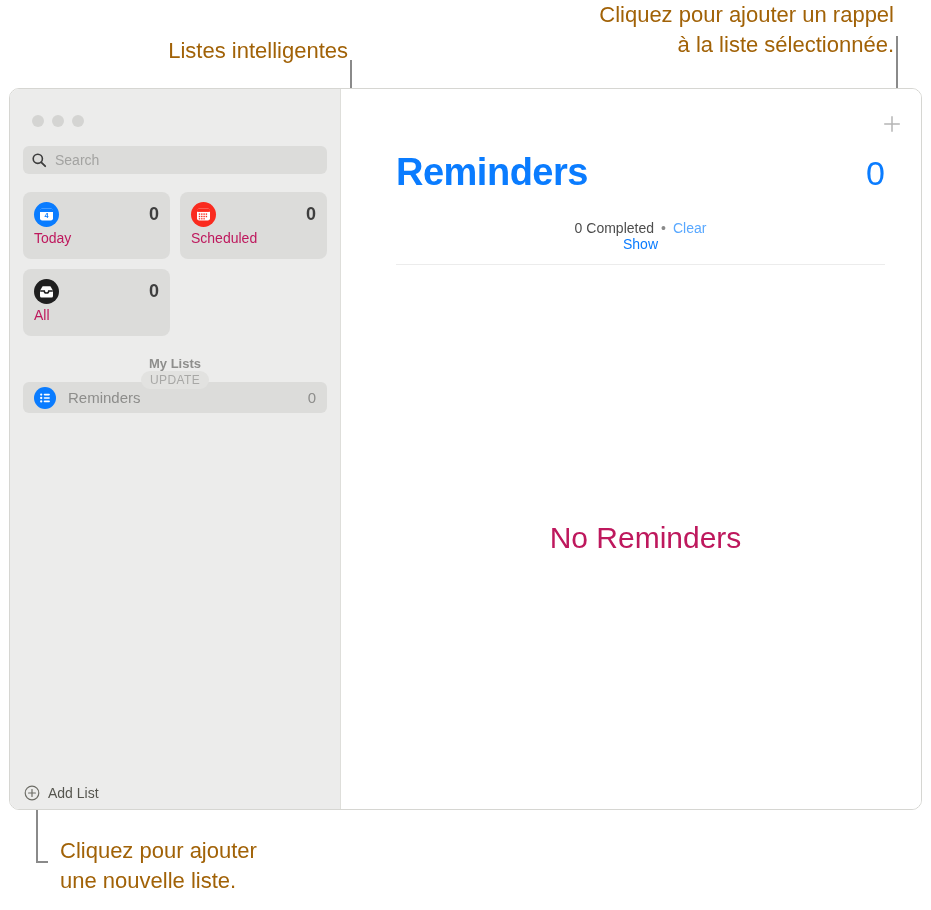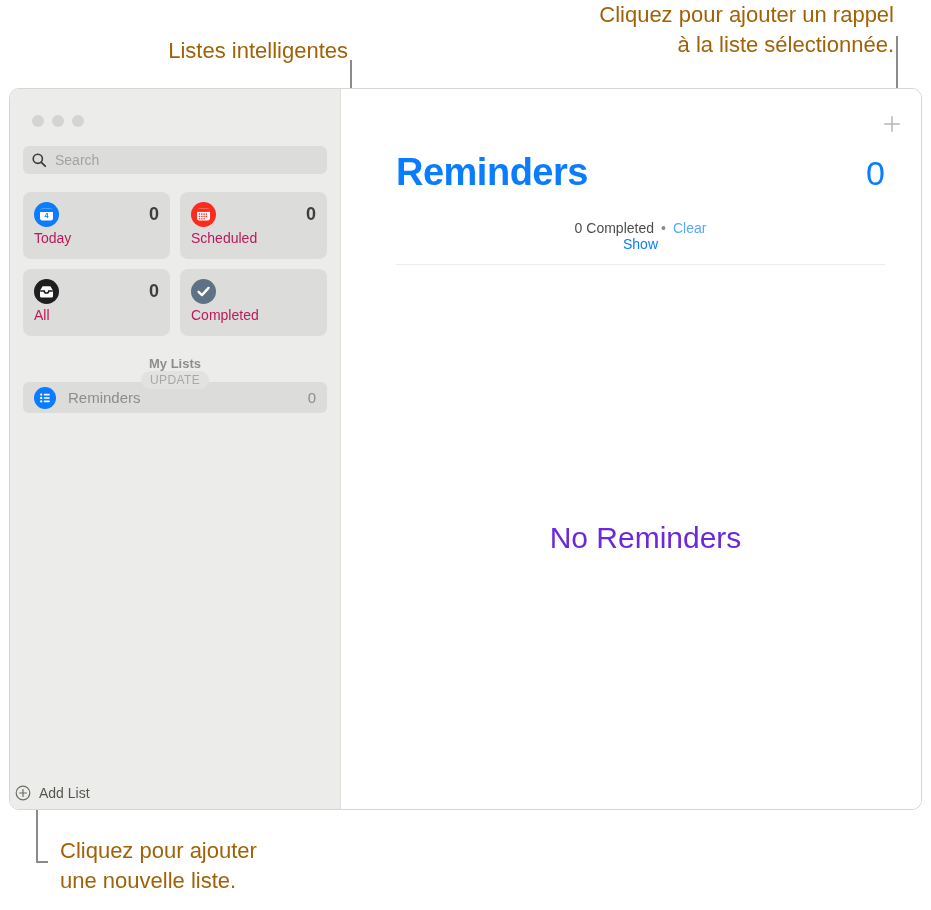--- a/index.html
+++ b/index.html
@@ -244,21 +244,21 @@
     flex: 1;
   }
   .list-row-count {
     font-size: 15px;
     color: #8d8d8b;
   }
 
   
   #add-list-row {
     position: absolute;
-    left: 5px;
+    left: 14px;
     bottom: 8px;
     display: flex;
     align-items: flex-end;
   }
   #add-list-icon {
     width: 16px;
     height: 16px;
     flex: 0 0 16px;
     margin-right: 8px;
   }
@@ -330,21 +330,21 @@
     height: 1px;
     background: #ececec;
   }
   #empty-state {
     position: absolute;
     left: 0;
     right: 0;
     top: 432px;
     text-align: center;
     font-size: 30px;
-    color: #6d28d9;
+    color: #be185d;
   }
 </style>
 </head>
 <body>
 
 <div class="callout" id="callout-smart-lists">Listes intelligentes</div>
 
 <div class="callout" id="callout-add-reminder">Cliquez pour ajouter un rappel
 à la liste sélectionnée.</div>
 
@@ -428,31 +428,20 @@
             <svg viewBox="0 0 25 25" width="25" height="25">
               <path d="M6 11.8 L8.6 7.2 h7.8 L19 11.8 v5.1 a1.5 1.5 0 0 1 -1.5 1.5 h-10 A1.5 1.5 0 0 1 6 16.9 Z" fill="#ffffff"></path>
               <path d="M6.2 11.9 h4.1 a2.2 2.2 0 0 0 4.4 0 h4.1" fill="none" stroke="#1f1f1f" stroke-width="1.5"></path>
             </svg>
           </span>
           <span class="smart-count">0</span>
         </div>
         <div class="smart-label">All</div>
       </div>
 
-      <div class="smart-card">
-        <div class="smart-top">
-          <span class="smart-icon" style="background:#5f7285;">
-            <svg viewBox="0 0 25 25" width="25" height="25">
-              <path d="M7.6 12.8 L11 16.1 L17.6 8.9" fill="none" stroke="#ffffff" stroke-width="2.4" stroke-linecap="round" stroke-linejoin="round"></path>
-            </svg>
-          </span>
-          <span class="smart-count"></span>
-        </div>
-        <div class="smart-label">Completed</div>
-      </div>
 
     </div>
 
     <div id="my-lists-header">
       <span id="my-lists-title">My Lists</span>
       <span id="update-badge">UPDATE</span>
     </div>
 
     <div id="list-rows">
       <div class="list-row">

